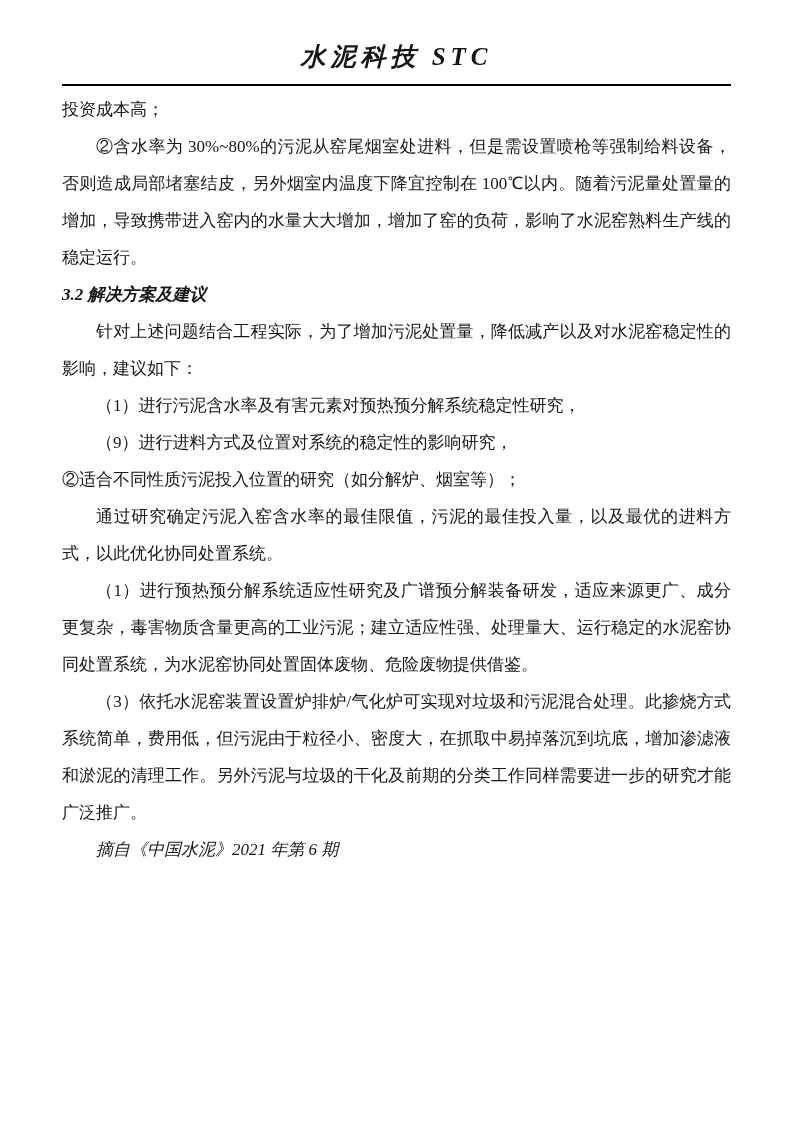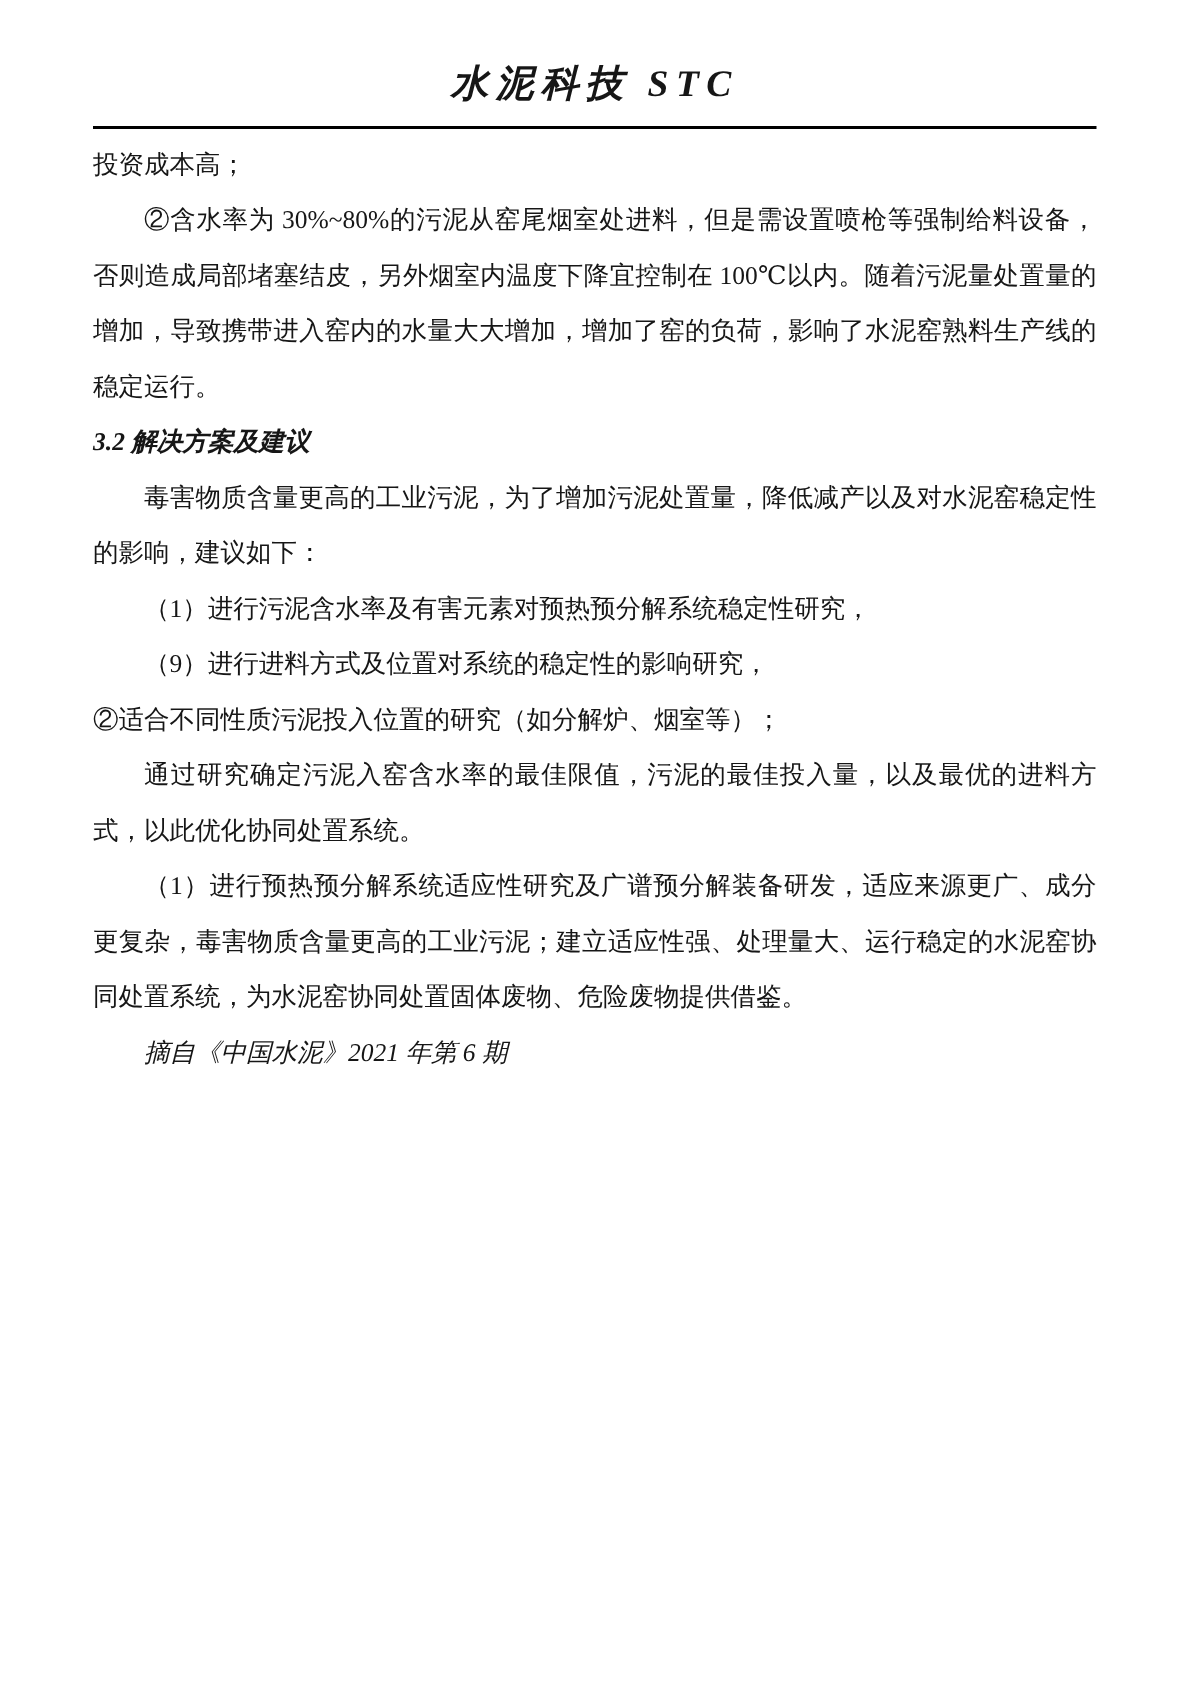--- a/index.html
+++ b/index.html
@@ -30,21 +30,21 @@
     font-style: italic;
   }
   
   .page-body {
     margin: 0 62px;
     padding-top: 5px;
     font-size: 17px;
     line-height: 37px;
     text-align: justify;
   }
-  .page-body p { margin: 0; }
+  .page-body p { margin: 0; font-family: Liberation Serif, serif; }
   .indent { text-indent: 2em; }
   .noindent { text-indent: 0; }
   .h-sub {
     margin: 0;
     font-size: 17px;
     line-height: 37px;
     font-weight: bold;
     text-indent: 0;
     font-style: italic;
   }
@@ -91,28 +91,29 @@
   <header class="page-header">
     <div class="journal-title">水泥科技 STC</div>
   </header>
 
   <main class="page-body">
     <p class="noindent">投资成本高；</p>
     <p class="indent">②含水率为 30%~80%的污泥从窑尾烟室处进料，但是需设置喷枪等强制给料设备，否则造成局部堵塞结皮，另外烟室内温度下降宜控制在 100℃以内。随着污泥量处置量的增加，导致携带进入窑内的水量大大增加，增加了窑的负荷，影响了水泥窑熟料生产线的稳定运行。</p>
 
     <h3 class="h-sub">3.2 解决方案及建议</h3>
 
-    <p class="indent">毒害物质含量更高的工业污泥，为了增加污泥处置量，降低减产以及对水泥窑稳定性的影响，建议如下：</p>
+    <p class="indent">针对上述问题结合工程实际，为了增加污泥处置量，降低减产以及对水泥窑稳定性的影响，建议如下：</p>
     <p class="indent">（1）进行污泥含水率及有害元素对预热预分解系统稳定性研究，</p>
     <p class="indent">（9）进行进料方式及位置对系统的稳定性的影响研究，</p>
     <p class="noindent">②适合不同性质污泥投入位置的研究（如分解炉、烟室等）；</p>
     <p class="indent">通过研究确定污泥入窑含水率的最佳限值，污泥的最佳投入量，以及最优的进料方式，以此优化协同处置系统。</p>
 
 
     <p class="indent">（1）进行预热预分解系统适应性研究及广谱预分解装备研发，适应来源更广、成分更复杂，毒害物质含量更高的工业污泥；建立适应性强、处理量大、运行稳定的水泥窑协同处置系统，为水泥窑协同处置固体废物、危险废物提供借鉴。</p>
+    <p class="indent">（3）依托水泥窑装置设置炉排炉/气化炉可实现对垃圾和污泥混合处理。此掺烧方式系统简单，费用低，但污泥由于粒径小、密度大，在抓取中易掉落沉到坑底，增加渗滤液和淤泥的清理工作。另外污泥与垃圾的干化及前期的分类工作同样需要进一步的研究才能广泛推广。</p>
 
     <p class="citation">摘自《中国水泥》2021 年第 6 期</p>
   </main>
 
   <footer class="page-footer">
     <span class="page-num">9</span>
     <span class="issue">2021.No.4</span>
   </footer>
 
 </div>

